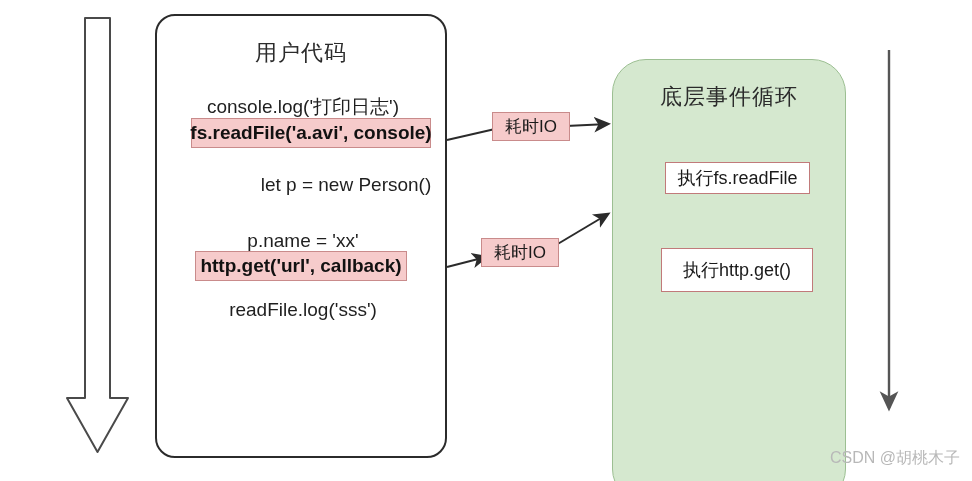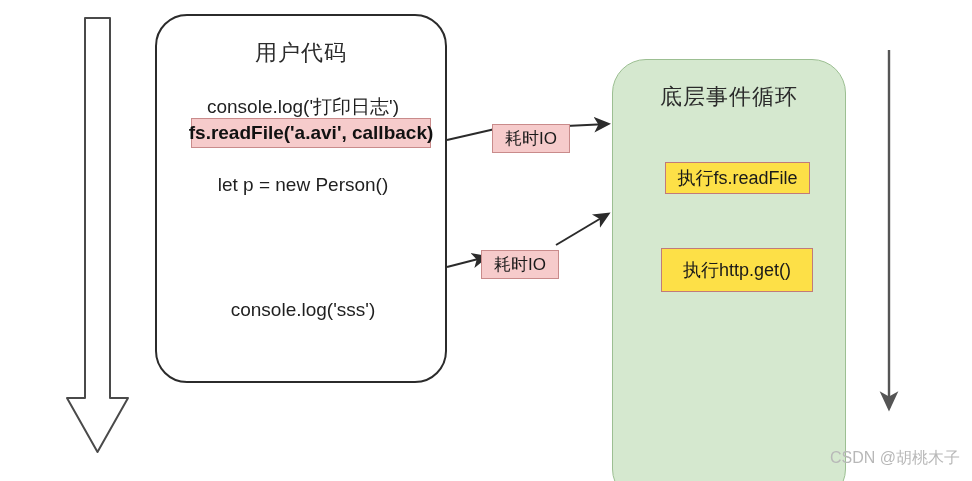--- a/index.html
+++ b/index.html
@@ -28,23 +28,23 @@
 
   
   .panel {
     position: absolute;
     box-sizing: border-box;
   }
   #user-code-panel {
     left: 155px;
     top: 14px;
     width: 292px;
-    height: 369px;
+    height: 444px;
     border: 2px solid #2b2b2b;
-    border-radius: 32px;
+    border-radius: 20px;
     background: #ffffff;
   }
   #event-loop-panel {
     left: 612px;
     top: 14px;
     width: 234px;
     height: 444px;
     border: 1px solid #9cbf92;
     border-radius: 34px;
     background: #d5e8cf;
@@ -100,21 +100,21 @@
     left: 38px;
     top: 235px;
     width: 212px;
     height: 30px;
   }
 
   
   .task-box {
     position: absolute;
     box-sizing: border-box;
-    background: #fde047;
+    background: #ffffff;
     border: 1px solid #c17a7a;
     font-size: 18px;
     color: #1a1a1a;
     display: flex;
     align-items: center;
     justify-content: center;
     white-space: nowrap;
   }
   #task-readfile {
     left: 52px;
@@ -134,21 +134,20 @@
     position: absolute;
     box-sizing: border-box;
     background: #f6cbcb;
     border: 1px solid #c98b8b;
     font-size: 17px;
     color: #1a1a1a;
     display: flex;
     align-items: center;
     justify-content: center;
     white-space: nowrap;
-    margin-top: 12px;
   }
   #io-label-1 {
     left: 492px;
     top: 112px;
     width: 78px;
     height: 29px;
   }
   #io-label-2 {
     left: 481px;
     top: 238px;
@@ -227,28 +226,30 @@
       <line x1="447" y1="267" x2="486" y2="257" stroke="#2b2b2b" stroke-width="2" marker-end="url(#solid-head)"></line>
       <line x1="556" y1="245" x2="608" y2="214" stroke="#2b2b2b" stroke-width="2" marker-end="url(#solid-head)"></line>
     </g>
   </svg>
 
   <div class="panel" id="user-code-panel">
     <div class="panel-title" id="user-code-title">用户代码</div>
 
     <div class="code-line" style="top:78px;">console.log('打印日志')</div>
 
-    <div class="pink-box bold" id="box-readfile">fs.readFile('a.avi', callback)</div>
-
-    <div class="code-line" style="top:158px;">let p = new Person()</div>
-
-
-
-
-    <div class="code-line" style="top:283px;">console.log('sss')</div>
+    <div class="pink-box bold" id="box-readfile">fs.readFile('a.avi', console)</div>
+
+    <div class="code-line" style="top:158px;margin-left:43px;">let p = new Person()</div>
+
+
+    <div class="code-line" style="top:214px;">p.name = 'xx'</div>
+
+    <div class="pink-box bold" id="box-httpget">http.get('url', callback)</div>
+
+    <div class="code-line" style="top:283px;">readFile.log('sss')</div>
 
   </div>
 
   <div class="panel" id="event-loop-panel">
     <div class="panel-title" id="event-loop-title">底层事件循环</div>
 
     <div class="task-box" id="task-readfile">执行fs.readFile</div>
 
     <div class="task-box" id="task-httpget">执行http.get()</div>
   </div>

